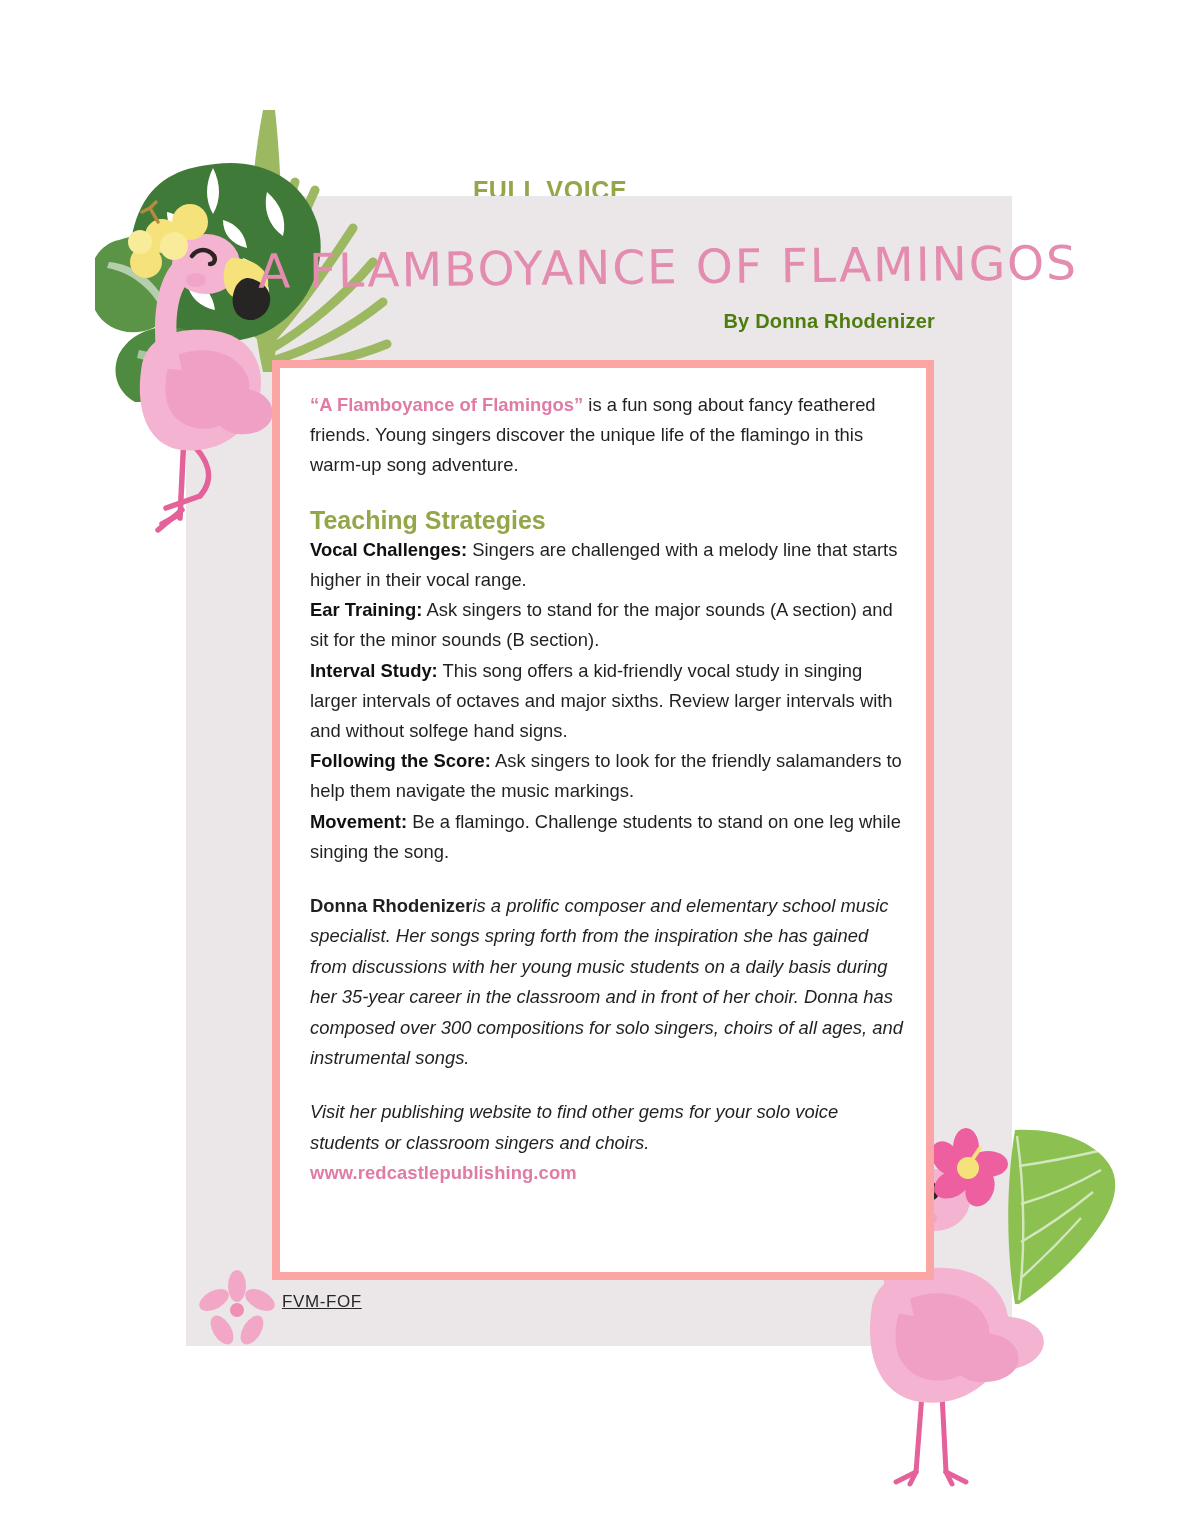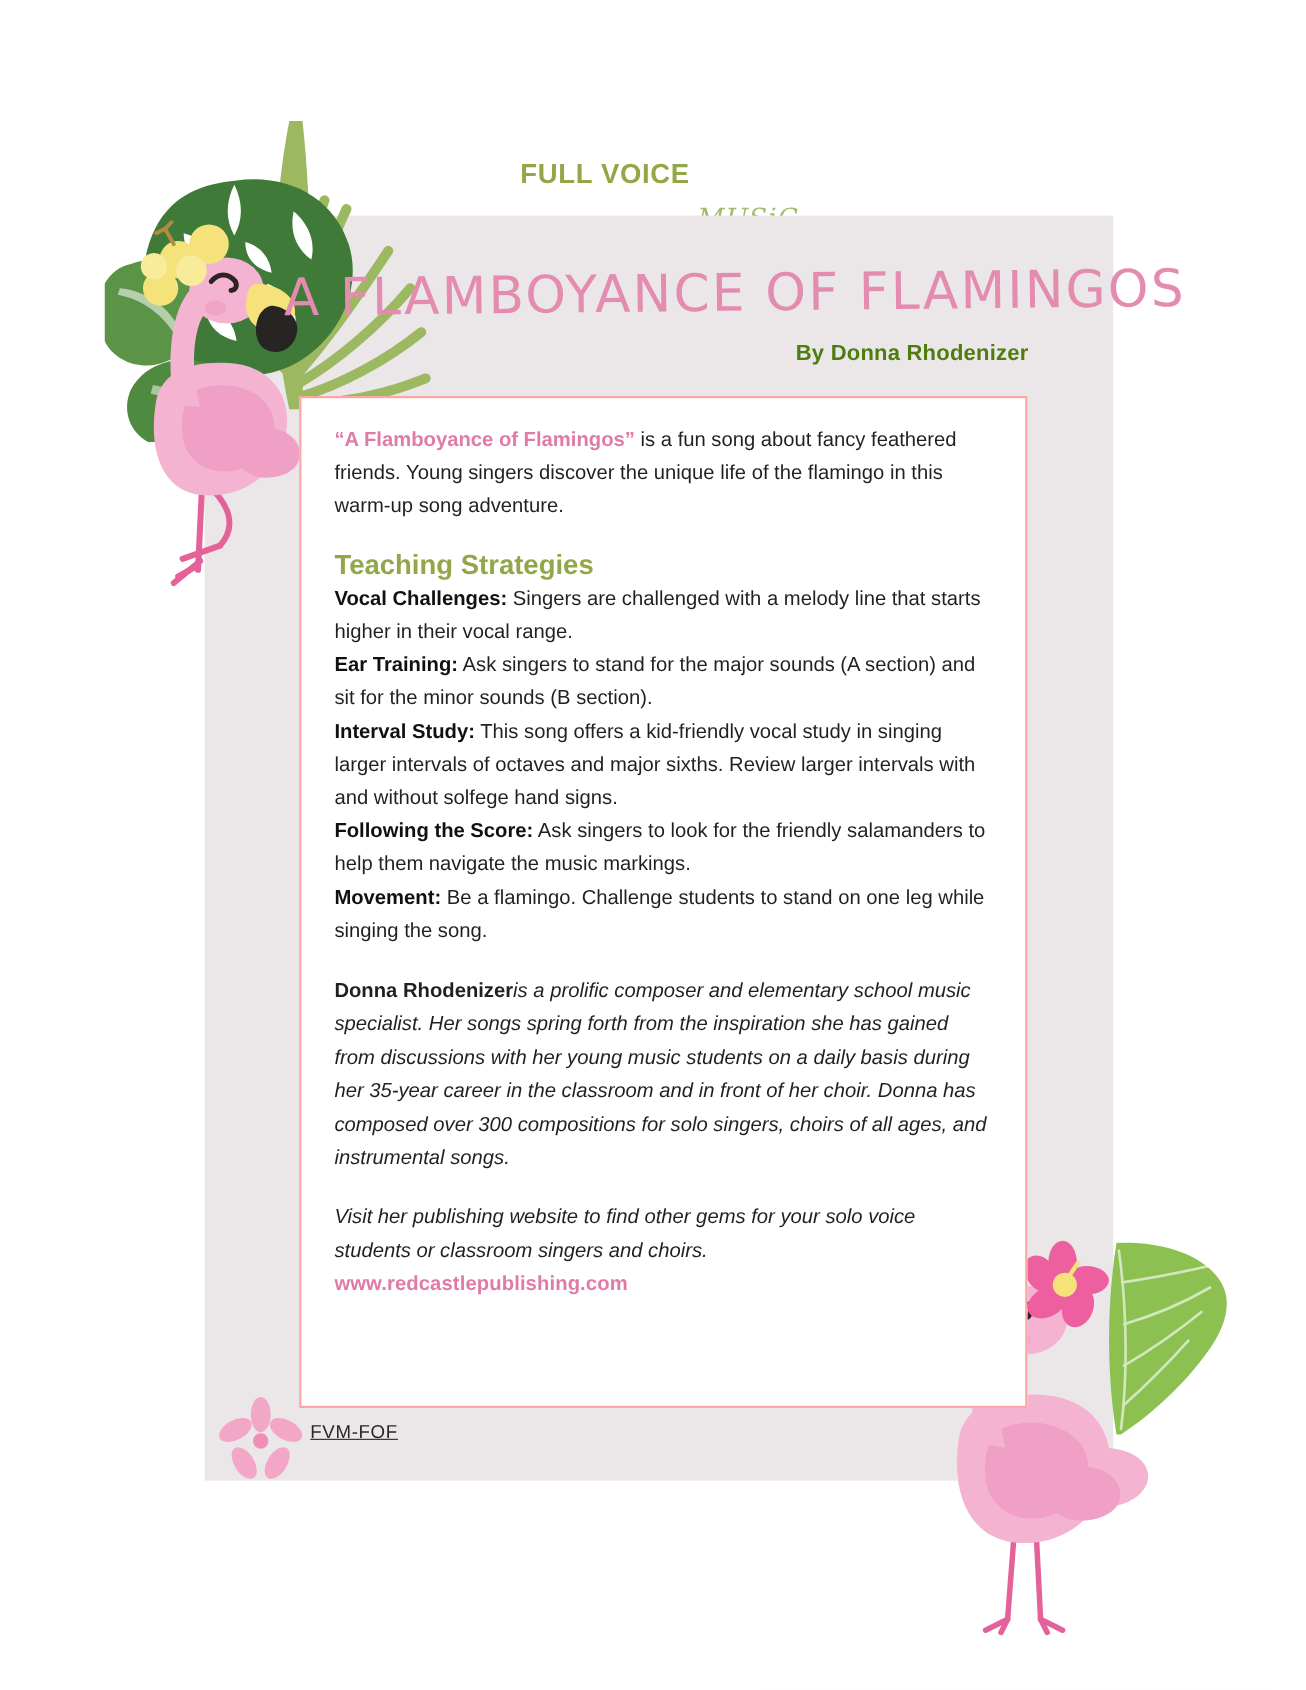--- a/index.html
+++ b/index.html
@@ -5,22 +5,22 @@
   html,body{margin:0;padding:0;background:#ffffff;}
   body{
     width:1187px;height:1536px;position:relative;overflow:hidden;
     font-family:"Liberation Sans", sans-serif;
     -webkit-font-smoothing:antialiased;
   }
   .page{position:absolute;inset:0;background:#ffffff;}
 
   
   .brand{
-    position:absolute;left:473px;top:144px;
-    display:flex;align-items:flex-start;gap:7px;
+    position:absolute;left:473px;top:156px;
+    display:flex;align-items:center;gap:7px;
     letter-spacing:.4px;
   }
   .brand-full{
     font-size:25px;font-weight:bold;color:#93a648;
     letter-spacing:.6px;
   }
   .brand-music{
     font-size:24px;color:#a9b86b;
     font-family:"DejaVu Serif", serif;
     font-style:italic;letter-spacing:1px;margin-top:40px;
@@ -52,21 +52,21 @@
   .byline{
     position:absolute;left:258px;top:310px;width:677px;
     text-align:right;
     font-size:20px;font-weight:bold;color:#4d7c0f;
     letter-spacing:.2px;
   }
 
   
   .content-box{
     position:absolute;left:272px;top:360px;width:662px;height:920px;
-    background:#ffffff;border:2px solid #fca5a5;box-sizing:border-box;
+    background:#ffffff;border:8px solid #fca5a5;box-sizing:border-box;
   }
   .content-inner{
     position:absolute;left:30px;top:22px;width:600px;
     font-size:18.4px;line-height:30.2px;color:#221f20;
   }
   .p{margin:0 0 0 0;}
   .gap{height:24px;}
   .intro-title{color:#e07ba6;font-weight:bold;}
   .heading-green{
     color:#93a648;font-weight:bold;font-size:25px;

